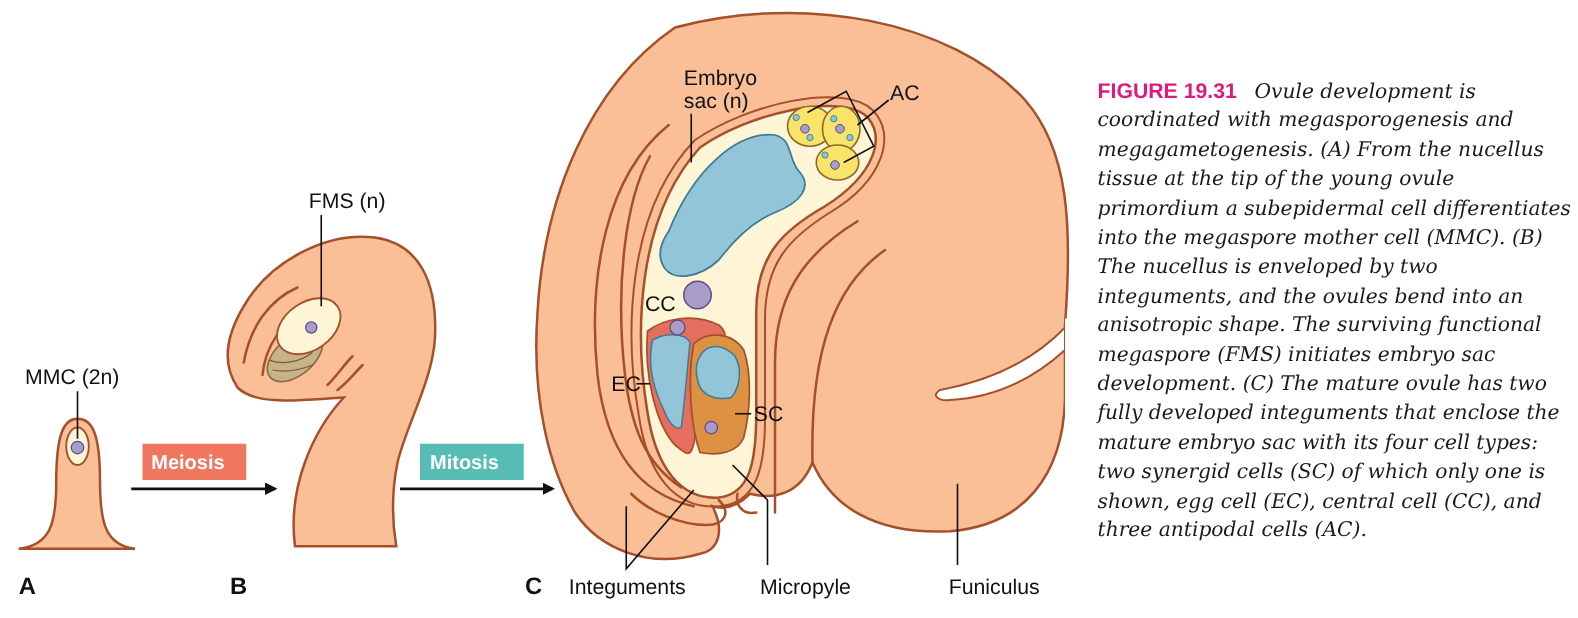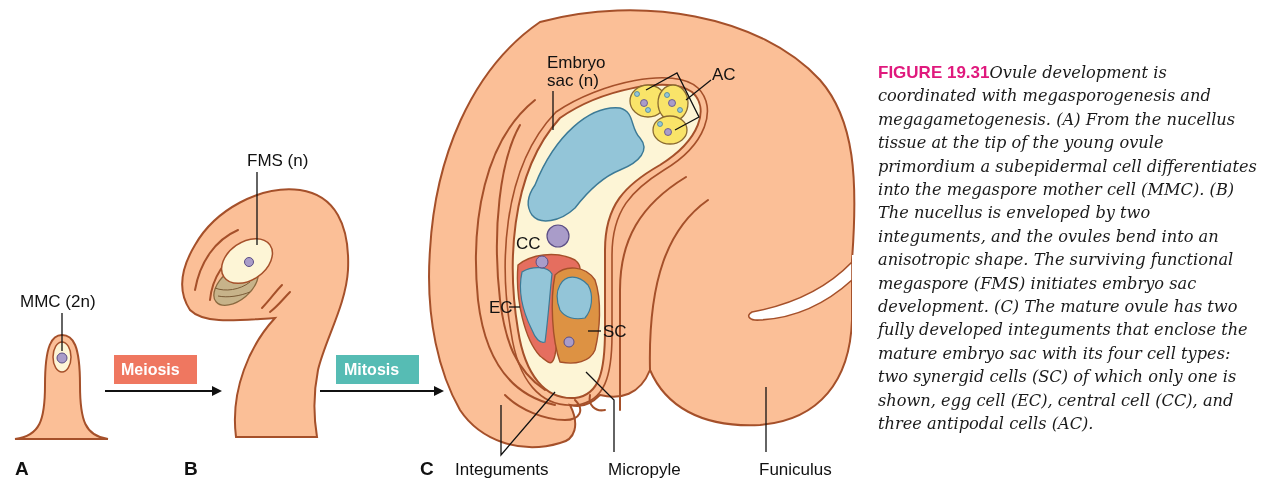--- a/index.html
+++ b/index.html
@@ -5,21 +5,21 @@
   html, body { margin: 0; padding: 0; background: #ffffff; }
   body { width: 1262px; height: 494px; position: relative; overflow: hidden; font-family: "Liberation Sans", sans-serif; }
   #figure { position: absolute; left: 0; top: 0; width: 870px; height: 494px; }
   .lbl { font-family: "Liberation Sans", sans-serif; font-size: 17px; fill: #111; }
   .panel { font-family: "Liberation Sans", sans-serif; font-size: 19px; font-weight: bold; fill: #111; }
   .process { font-family: "Liberation Sans", sans-serif; font-size: 16px; font-weight: bold; fill: #fff; }
   .tissue { fill: #fbbf97; stroke: #a5502a; stroke-width: 2; }
   .fold { fill: none; stroke: #a5502a; stroke-width: 2; stroke-linecap: round; }
   .leader { stroke: #111; stroke-width: 1.3; fill: none; }
   #caption { position: absolute; left: 878px; top: 61px; width: 380px; font-family: "DejaVu Serif", "Liberation Serif", serif; font-style: italic; font-size: 16.2px; line-height: 23.4px; color: #1a1a1a; }
-  #caption .fig-num { font-family: "Liberation Sans", sans-serif; font-style: normal; font-weight: bold; color: #e0197d; font-size: 17px; margin-right: 0; }
+  #caption .fig-num { font-family: "Liberation Sans", sans-serif; font-style: normal; font-weight: bold; color: #e0197d; font-size: 17px; margin-right: 14px; }
 </style>
 </head>
 <body>
 
 <svg id="figure" viewBox="0 0 870 494" xmlns="http://www.w3.org/2000/svg">
   <defs>
     <marker id="arrowhead" markerWidth="10" markerHeight="10" refX="8" refY="5" orient="auto" markerUnits="userSpaceOnUse">
       <path d="M0,0 L10,5 L0,10 Z" fill="#111"></path>
     </marker>
   </defs>

